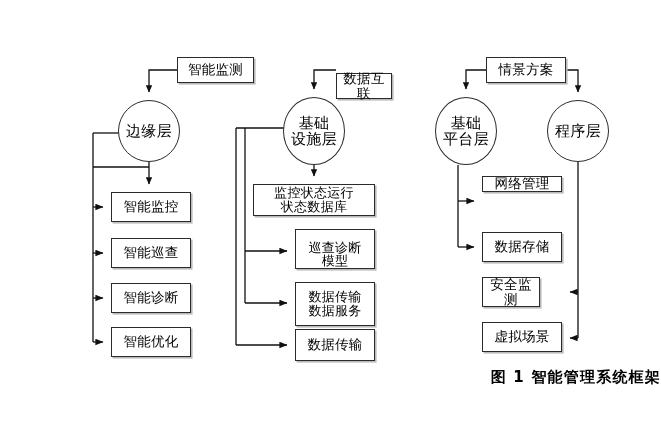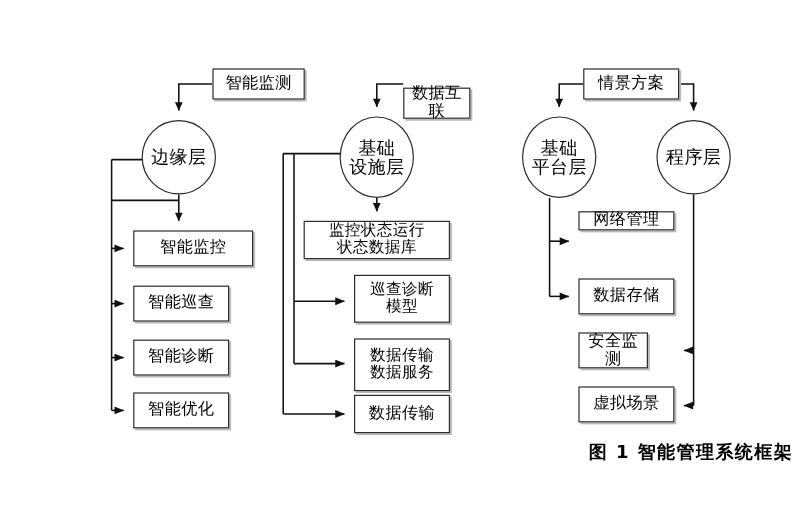--- a/index.html
+++ b/index.html
@@ -155,38 +155,38 @@
 设施层</span>
   </div>
   <div class="node-circle" style="left:435px; top:97px; width:62px; height:68px;">
     <span class="label-inner">基础
 平台层</span>
   </div>
   <div class="node-circle" style="left:547px; top:100px; width:62px; height:62px;">
     <span class="label-inner">程序层</span>
   </div>
 
-  <div class="node-box" style="left:111px; top:192px; width:100px; height:30px;">
+  <div class="node-box" style="left:111px; top:192px; width:80px; height:30px;">
     <span class="label-inner">智能监控</span>
   </div>
   <div class="node-box" style="left:111px; top:238px; width:80px; height:30px;">
     <span class="label-inner">智能巡查</span>
   </div>
   <div class="node-box" style="left:111px; top:283px; width:80px; height:30px;">
     <span class="label-inner">智能诊断</span>
   </div>
   <div class="node-box" style="left:111px; top:327px; width:80px; height:30px;">
     <span class="label-inner">智能优化</span>
   </div>
 
   <div class="node-box two-line" style="left:253px; top:184px; width:122px; height:32px;">
     <span class="label-inner">监控状态运行
 状态数据库</span>
   </div>
-  <div class="node-box two-line" style="left:295px; top:229px; width:80px; height:40px;">
+  <div class="node-box two-line" style="left:295px; top:229px; width:80px; height:40px;align-items:flex-end;">
     <span class="label-inner">巡查诊断
 模型</span>
   </div>
   <div class="node-box two-line" style="left:295px; top:282px; width:80px; height:44px;">
     <span class="label-inner">数据传输
 数据服务</span>
   </div>
   <div class="node-box" style="left:295px; top:329px; width:80px; height:32px;">
     <span class="label-inner">数据传输</span>
   </div>

